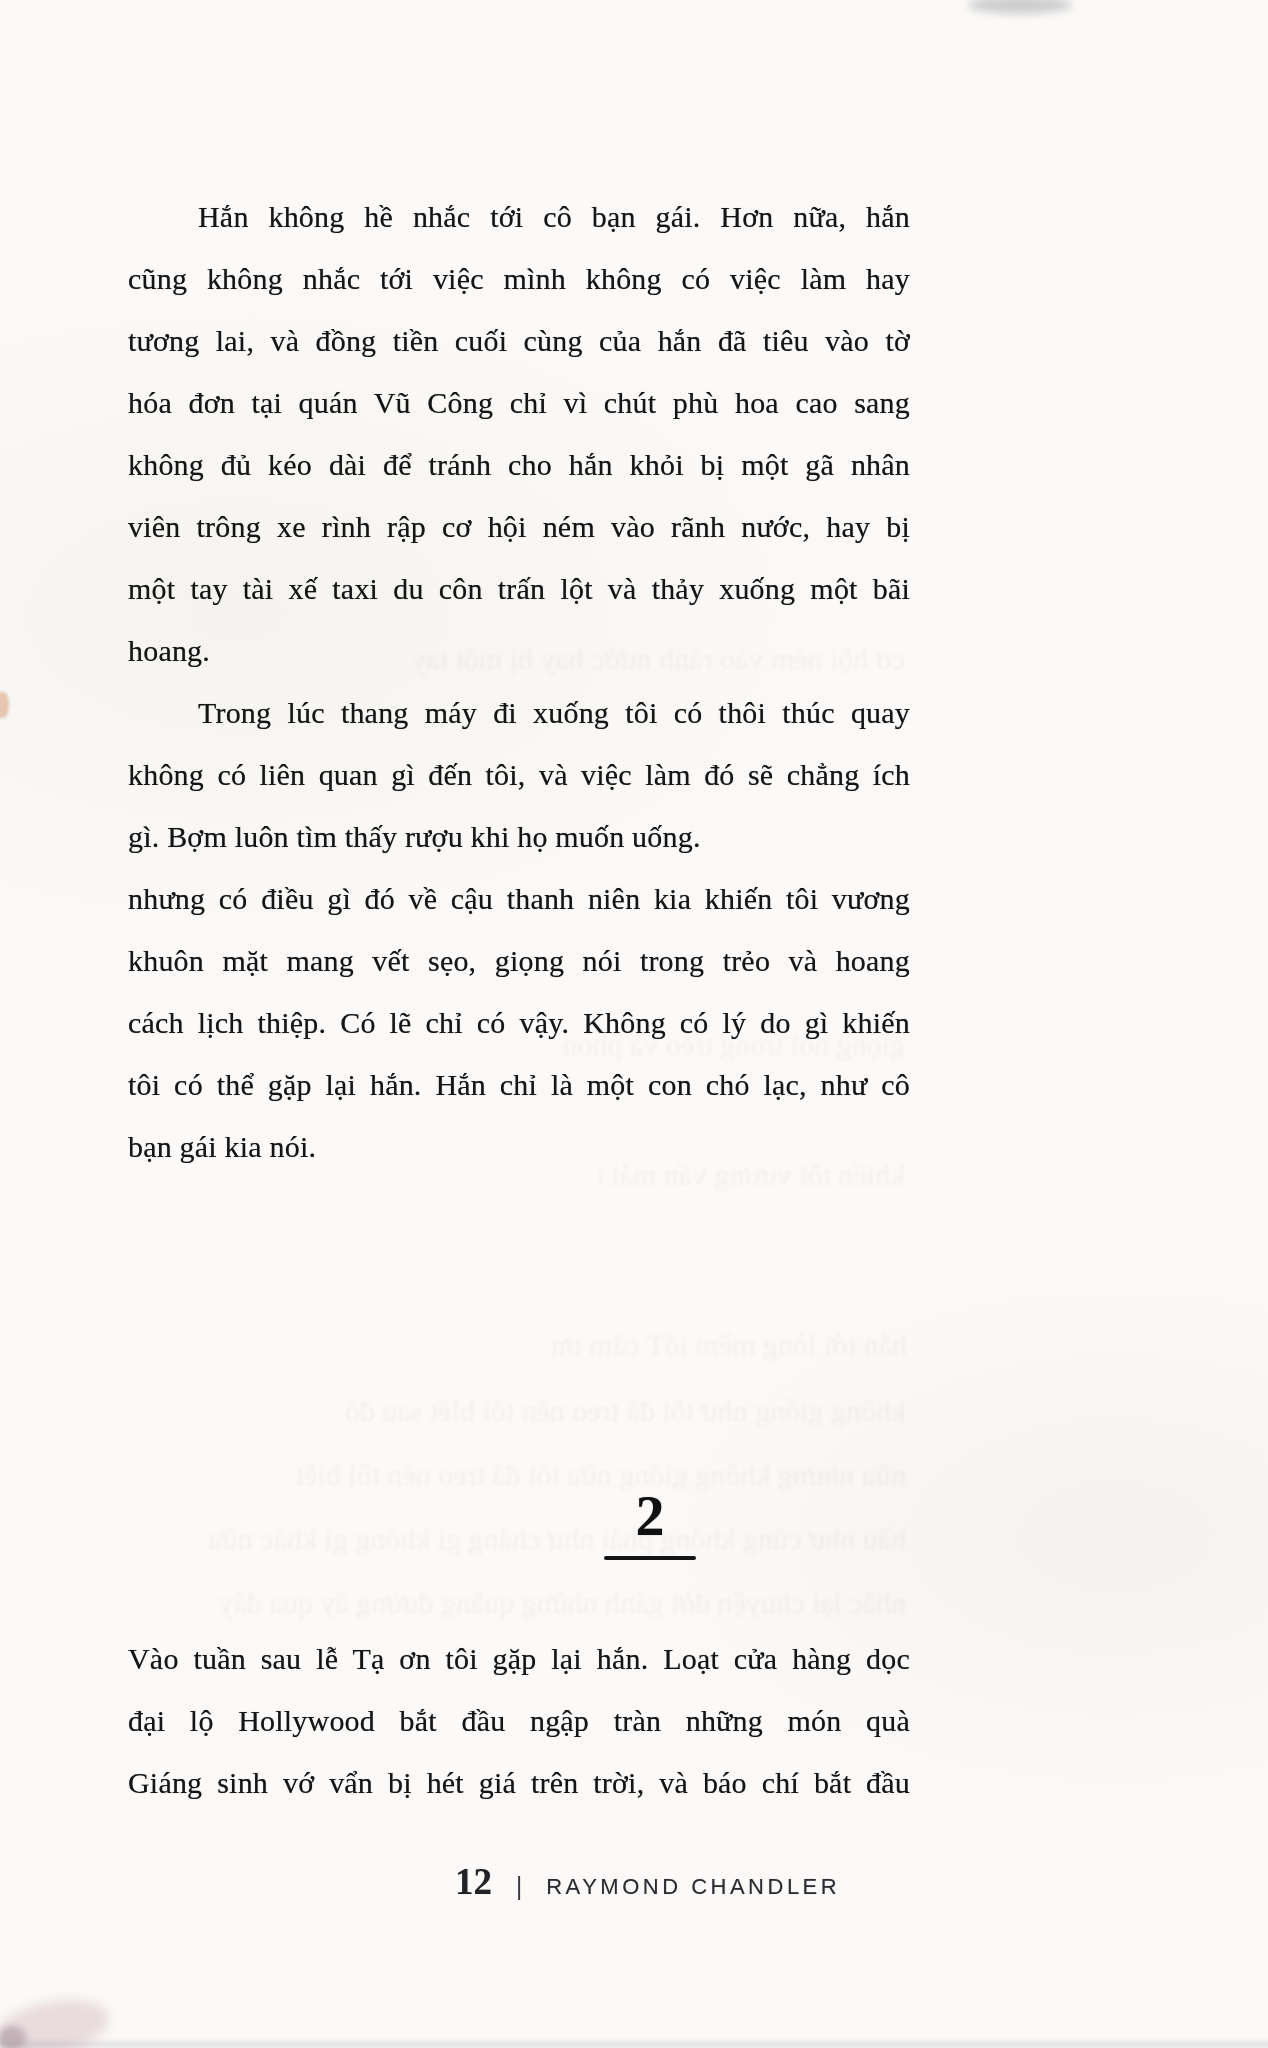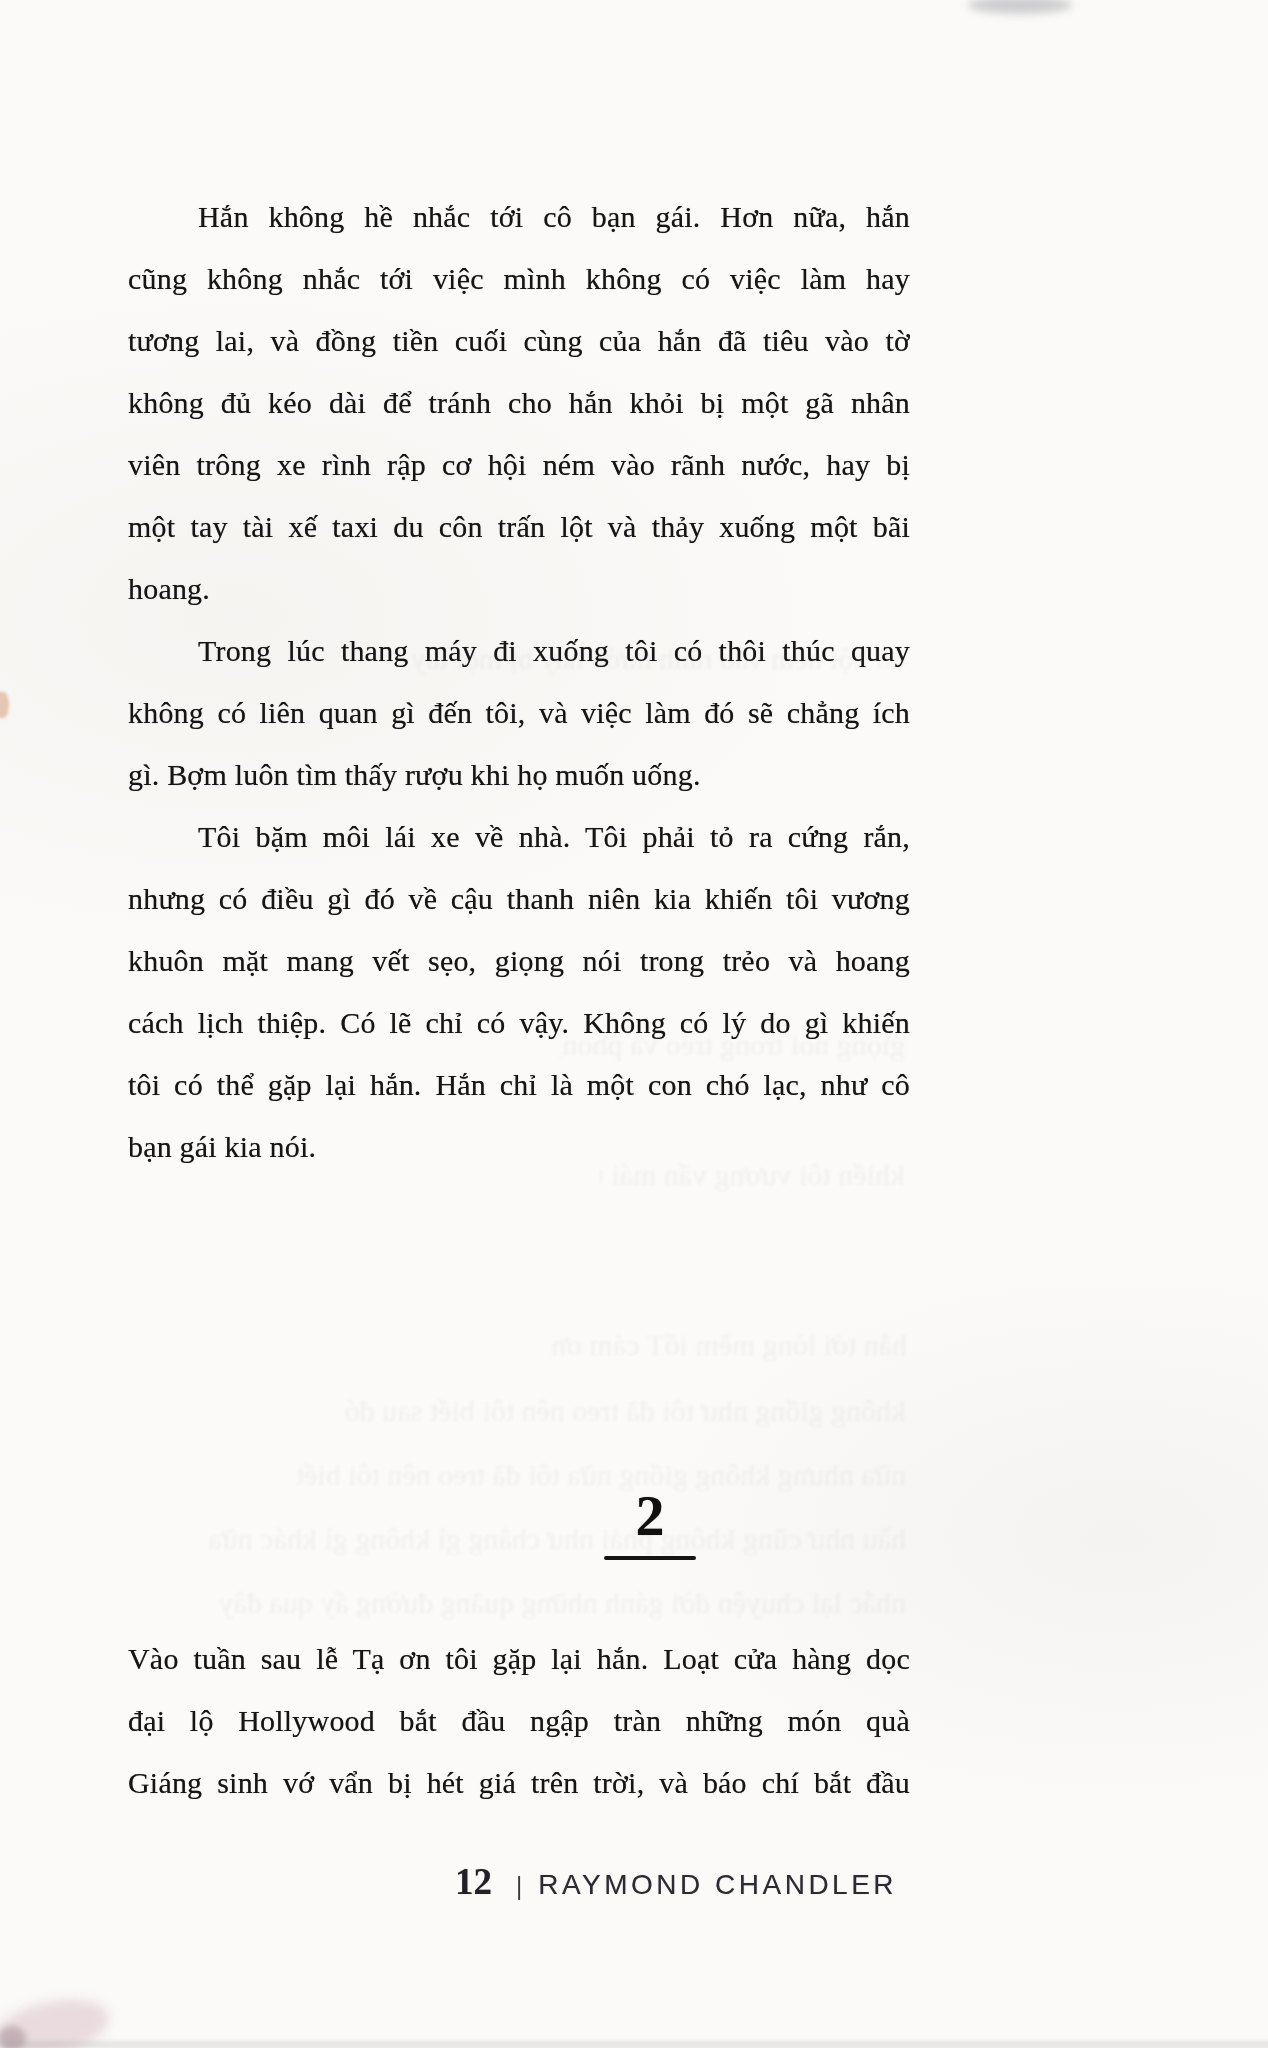--- a/index.html
+++ b/index.html
@@ -53,21 +53,21 @@
     font-weight:bold;font-size:37px;color:#222226;
     text-shadow:0 0 1px rgba(30,30,40,.4);
   }
   .footer .sep{
     font-family:"Liberation Sans","DejaVu Sans",sans-serif;
     font-size:24px;color:#3a3a40;margin:0 0 0 24px;
     transform:scaleY(1.1);display:inline-block;
   }
   .footer .author{
     font-family:"Liberation Sans","DejaVu Sans",sans-serif;
-    font-size:28px;letter-spacing:3.5px;color:#2b2b31;margin-left:16px;
+    font-size:22px;letter-spacing:3.5px;color:#2b2b31;margin-left:24px;
     text-shadow:0 0 1px rgba(40,40,50,.35);
     text-align:right;
   }
   
   .ghost{
     position:absolute;z-index:1;
     font-size:30px;line-height:34px;
     color:#8d8292;opacity:.085;
     transform:scaleX(-1);
     filter:blur(1.4px);
@@ -97,28 +97,28 @@
       <div class="ghost" style="top: 1458px; left: 128px; width: 778px;">nữa nhưng không giống nữa tôi đã treo nên tôi biết</div>
       <div class="ghost" style="top: 1522px; left: 128px; width: 778px;">hầu như cũng không phải như chẳng gì không gì khác nữa</div>
       <div class="ghost" style="top: 1586px; left: 128px; width: 778px;">nhắc lại chuyện đời gánh những quãng đường ấy qua đây</div>
       <div class="ghost" style="top: 1028px; left: 560px; width: 345px;">giọng nói trong trẻo và phong</div>
     </div>
 
   <div class="body-text" id="bodyText">
       <div class="line indent">Hắn không hề nhắc tới cô bạn gái. Hơn nữa, hắn</div>
       <div class="line">cũng không nhắc tới việc mình không có việc làm hay</div>
       <div class="line">tương lai, và đồng tiền cuối cùng của hắn đã tiêu vào tờ</div>
+      <div class="line">hóa đơn tại quán Vũ Công chỉ vì chút phù hoa cao sang</div>
       <div class="line">không đủ kéo dài để tránh cho hắn khỏi bị một gã nhân</div>
       <div class="line">viên trông xe rình rập cơ hội ném vào rãnh nước, hay bị</div>
       <div class="line">một tay tài xế taxi du côn trấn lột và thảy xuống một bãi</div>
       <div class="line short">hoang.</div>
       <div class="line indent">Trong lúc thang máy đi xuống tôi có thôi thúc quay</div>
       <div class="line">không có liên quan gì đến tôi, và việc làm đó sẽ chẳng ích</div>
       <div class="line short">gì. Bợm luôn tìm thấy rượu khi họ muốn uống.</div>
-      <div class="line indent">Tôi bặm môi lái xe về nhà. Tôi phải tỏ ra cứng rắn,</div>
       <div class="line">nhưng có điều gì đó về cậu thanh niên kia khiến tôi vương</div>
       <div class="line">khuôn mặt mang vết sẹo, giọng nói trong trẻo và hoang</div>
       <div class="line">cách lịch thiệp. Có lẽ chỉ có vậy. Không có lý do gì khiến</div>
       <div class="line">tôi có thể gặp lại hắn. Hắn chỉ là một con chó lạc, như cô</div>
       <div class="line short">bạn gái kia nói.</div>
     </div>
 
   <div class="chapter">
     <span class="num">2</span>
     <span class="rule"></span>

